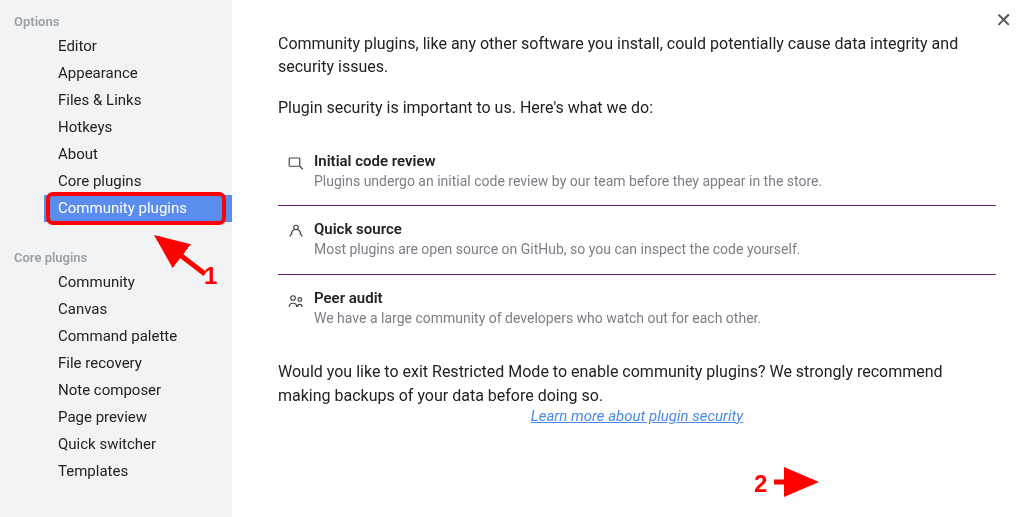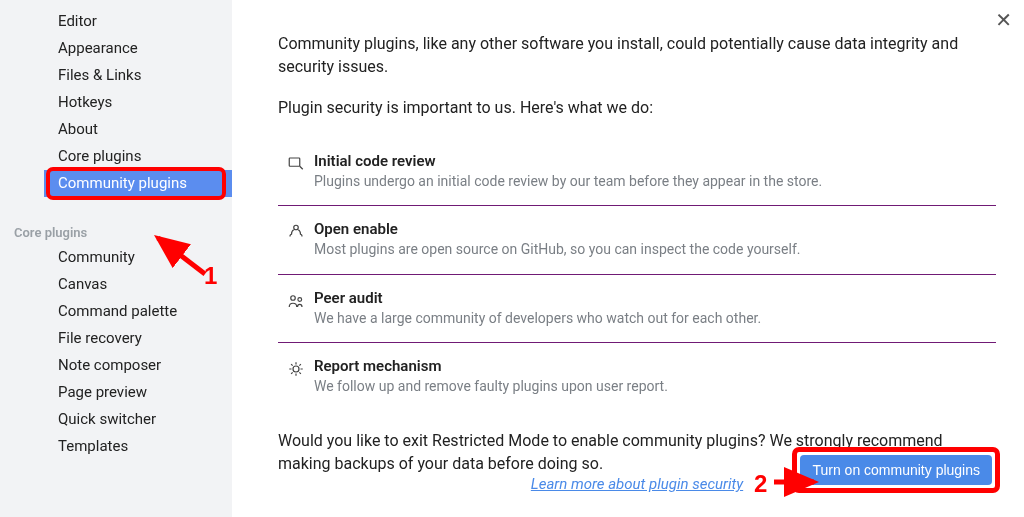--- a/index.html
+++ b/index.html
@@ -88,20 +88,21 @@
   .anno { position: absolute; pointer-events: none; }
   .anno-num { color: #ff0000; font-weight: 800; font-size: 24px; font-family: Arial, sans-serif; }
   .arrow svg { overflow: visible; }
 </style>
 </head>
 <body>
 
 <div class="layout">
 
   <div class="sidebar">
+    <div class="sidebar-group-title">Options</div>
 
     <div class="sidebar-item"><span>Editor</span></div>
     <div class="sidebar-item"><span>Appearance</span></div>
     <div class="sidebar-item"><span>Files &amp; Links</span></div>
     <div class="sidebar-item"><span>Hotkeys</span></div>
     <div class="sidebar-item"><span>About</span></div>
     <div class="sidebar-item"><span>Core plugins</span></div>
     <div class="sidebar-item active">
       <span>Community plugins</span>
       <div class="redbox"></div>
@@ -146,66 +147,49 @@
 
       <div class="feature-row">
         <div class="feature-icon">
           <svg viewBox="0 0 24 24">
               <circle cx="12" cy="6" r="3"></circle>
               <path d="M9 9c-2 1-3 3-3 6 0 0-2 0-2 3"></path>
               <path d="M15 9c2 1 3 3 3 6 0 0 2 0 2 3"></path>
             </svg>
         </div>
         <div class="feature-body">
-          <div class="feature-title">Open enable</div>
+          <div class="feature-title">Quick source</div>
           <div class="feature-desc">Most plugins are open source on GitHub, so you can inspect the code yourself.</div>
         </div>
       </div>
 
       <div class="feature-row">
         <div class="feature-icon">
           <svg viewBox="0 0 24 24">
               <circle cx="8" cy="8" r="3"></circle>
               <circle cx="17" cy="10" r="2.5"></circle>
               <path d="M3 20c0-3 2-5 5-5s5 2 5 5"></path>
               <path d="M14 20c0-2 1.5-3.5 3-3.5s3 1.5 3 3.5"></path>
             </svg>
         </div>
         <div class="feature-body">
           <div class="feature-title">Peer audit</div>
           <div class="feature-desc">We have a large community of developers who watch out for each other.</div>
         </div>
       </div>
 
-      <div class="feature-row">
-        <div class="feature-icon">
-          <svg viewBox="0 0 24 24">
-              <circle cx="12" cy="12" r="4"></circle>
-              <path d="M12 3v3M12 18v3M3 12h3M18 12h3M5.5 5.5l2 2M16.5 16.5l2 2M18.5 5.5l-2 2M7.5 16.5l-2 2"></path>
-            </svg>
-        </div>
-        <div class="feature-body">
-          <div class="feature-title">Report mechanism</div>
-          <div class="feature-desc">We follow up and remove faulty plugins upon user report.</div>
-        </div>
-      </div>
 
     </div>
 
     <p class="exit-para">Would you like to exit Restricted Mode to enable community plugins? We strongly recommend making backups of your data before doing so.</p>
 
     <div class="learn-link-wrap">
       <a class="learn-link">Learn more about plugin security</a>
     </div>
 
-    <div class="action-row">
-      <span class="primary-btn-redbox">
-        <button class="primary-btn">Turn on community plugins</button>
-      </span>
-    </div>
 
   </div>
 </div>
 
 <div class="anno arrow" style="left:140px; top:232px;">
   <svg width="80" height="50">
     <defs>
         <marker id="ah1" markerWidth="8" markerHeight="8" refX="6" refY="3" orient="auto">
           <path d="M0,0 L7,3 L0,6 Z" fill="#ff0000"></path>
         </marker>

